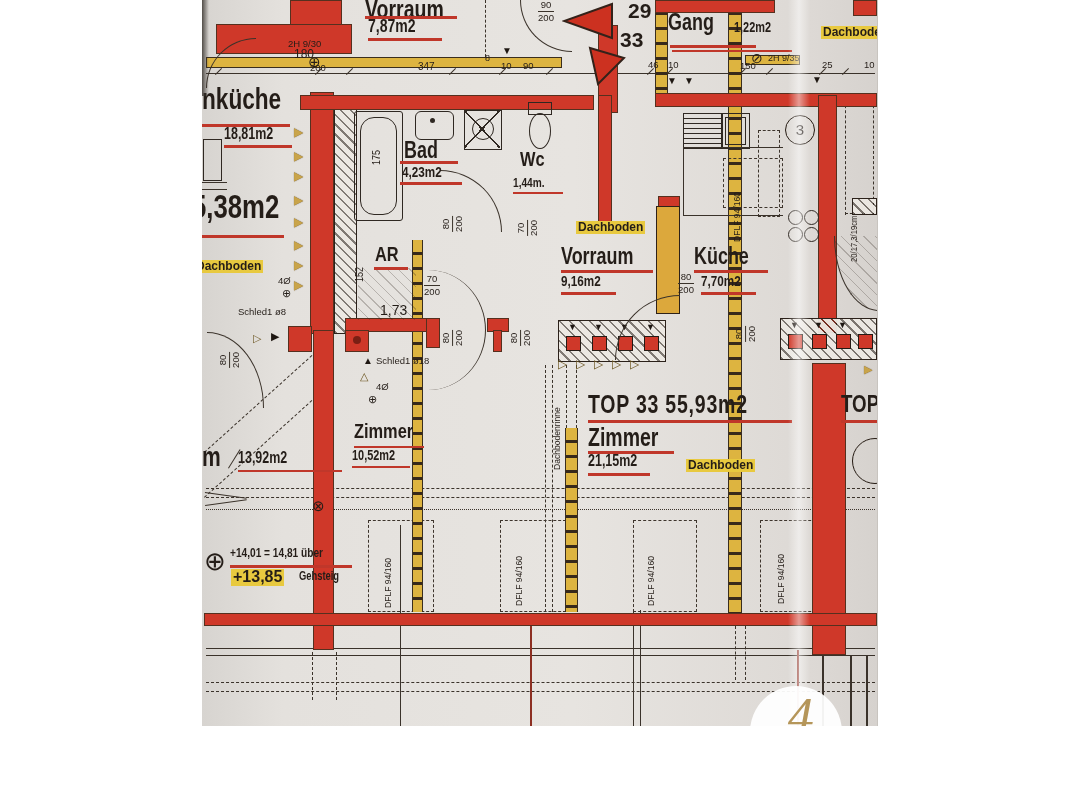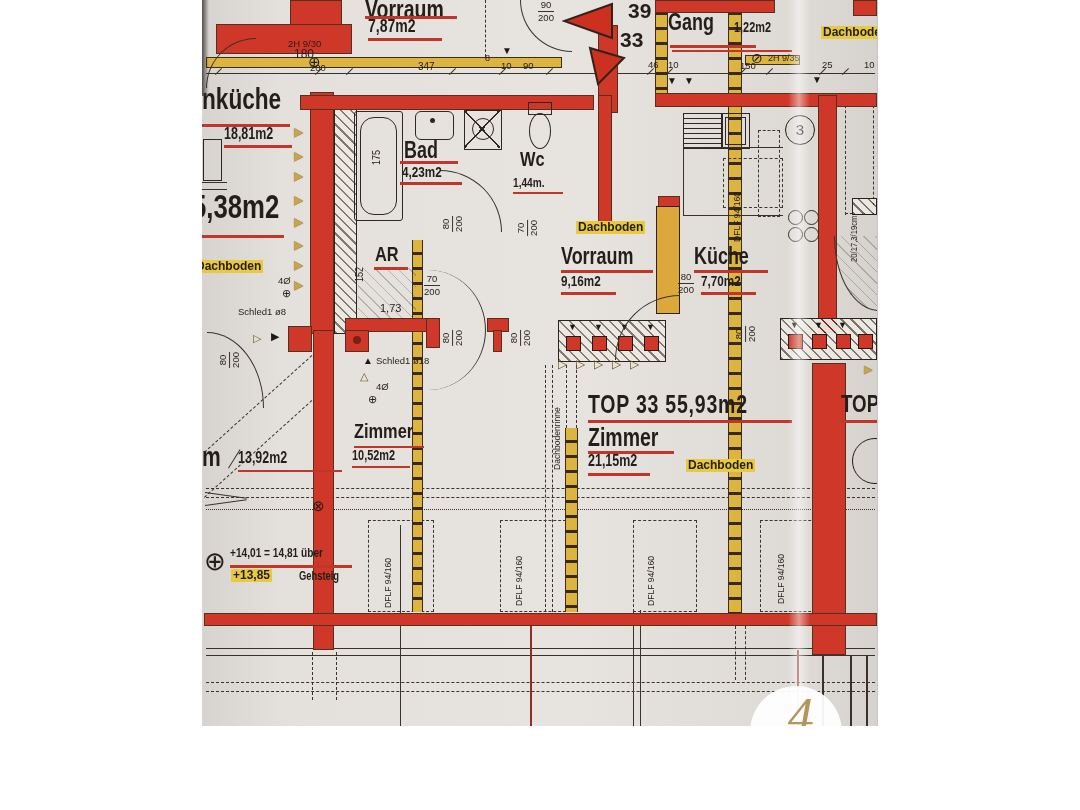--- a/index.html
+++ b/index.html
@@ -289,38 +289,38 @@
     <div class="a t b cond" style="left:386px;top:453px;font-size:16px">21,15m2</div>
     <div class="a ul" style="left:386px;top:473px;width:62px"></div>
 
     <div class="a t b cond" style="left:0px;top:443px;font-size:27px">m</div>
     <div class="a t b cond" style="left:36px;top:450px;font-size:16px">13,92m2</div>
     <div class="a ul" style="left:36px;top:470px;width:104px;height:2px"></div>
 
     <div class="a t b cond" style="left:639px;top:391px;font-size:24px">TOP</div>
     <div class="a ul" style="left:639px;top:420px;width:38px;height:3px"></div>
 
-    <div class="a t b" style="left:426px;top:0px;font-size:21px">39</div>
+    <div class="a t b" style="left:426px;top:0px;font-size:21px">29</div>
     <div class="a t b" style="left:418px;top:29px;font-size:21px">33</div>
 
     <div class="a t b hly" style="left:-8px;top:260px;font-size:12px">Dachboden</div>
     <div class="a t b hly" style="left:374px;top:221px;font-size:12px">Dachboden</div>
     <div class="a t b hly" style="left:484px;top:459px;font-size:12px">Dachboden</div>
     <div class="a t b hly" style="left:619px;top:26px;font-size:12px">Dachboden</div>
 
     <div class="a t b cond" style="left:28px;top:546px;font-size:13px">+14,01 = 14,81 über</div>
     <div class="a ul" style="left:28px;top:565px;width:122px"></div>
-    <div class="a t b hly" style="left:29px;top:569px;font-size:12px">+13,85</div>
+    <div class="a t b hly" style="left:29px;top:569px;font-size:16px">+13,85</div>
     <div class="a t b cond" style="left:97px;top:570px;font-size:12px">Gehsteig</div>
 
     <div class="a t" style="left:36px;top:307px;font-size:9.5px">Schled1 ø8</div>
     <div class="a t" style="left:174px;top:356px;font-size:9.5px">Schled1 ø18</div>
     <div class="a t" style="left:76px;top:276px;font-size:9.5px">4Ø</div>
     <div class="a t" style="left:174px;top:382px;font-size:9.5px">4Ø</div>
-    <div class="a t" style="left:178px;top:303px;font-size:11px">1,73</div>
+    <div class="a t" style="left:178px;top:303px;font-size:14px">1,73</div>
 
     <div class="a t" style="left:86px;top:39px;font-size:9.5px">2H 9/30</div>
     <div class="a t" style="left:92px;top:48px;font-size:12px">180</div>
     <div class="a t" style="left:108px;top:63px;font-size:9.5px">200</div>
     <div class="a t" style="left:216px;top:62px;font-size:10px">347</div>
     <div class="a t" style="left:299px;top:61px;font-size:9.5px">10</div>
     <div class="a t" style="left:321px;top:61px;font-size:9.5px">90</div>
     <div class="a t" style="left:283px;top:54px;font-size:9px">8</div>
     <div class="a t" style="left:446px;top:60px;font-size:9.5px">46</div>
     <div class="a t" style="left:466px;top:60px;font-size:9.5px">10</div>

